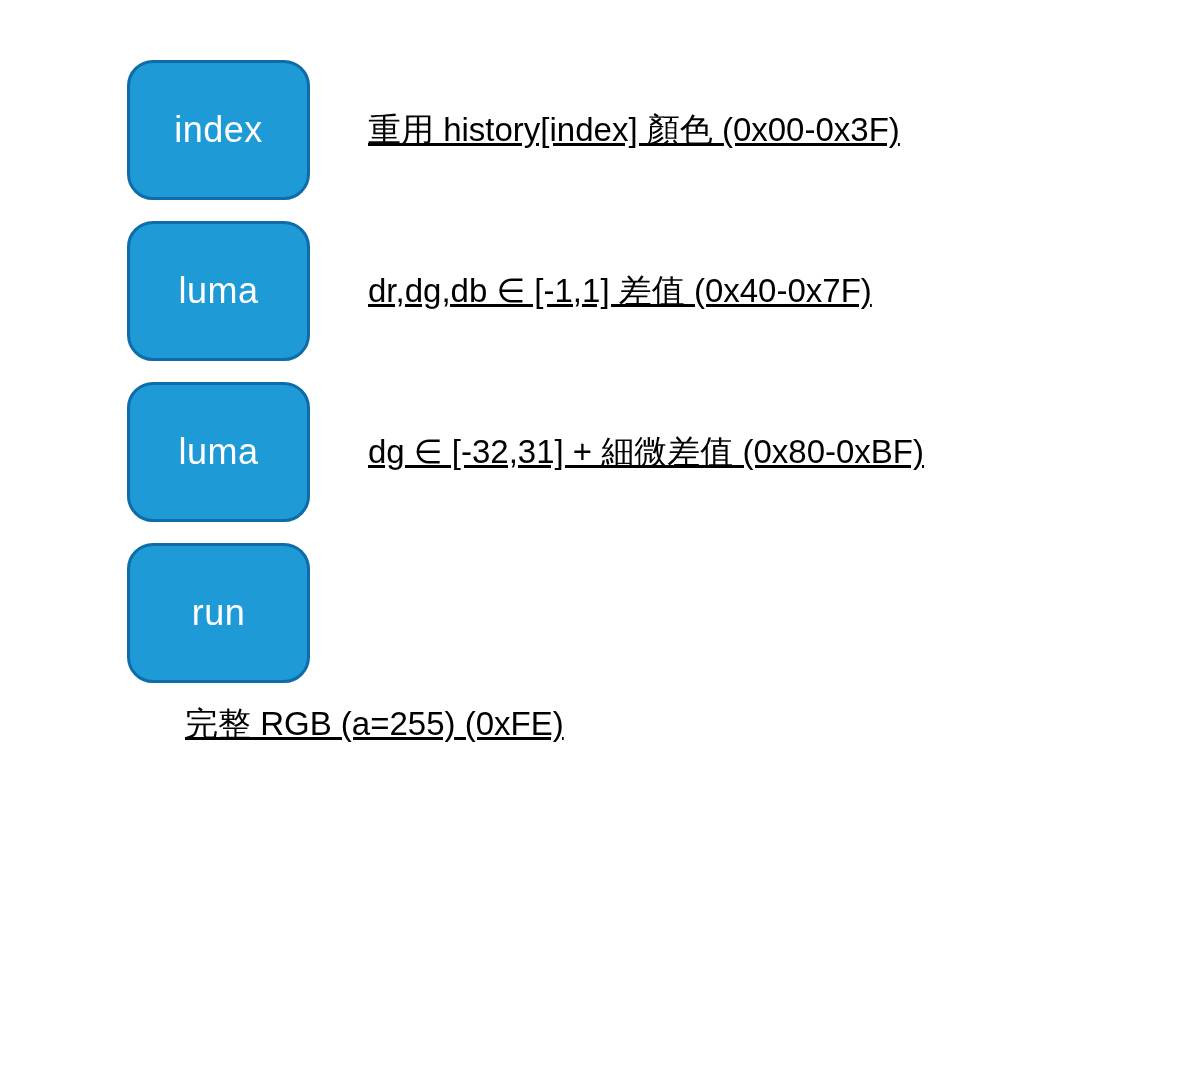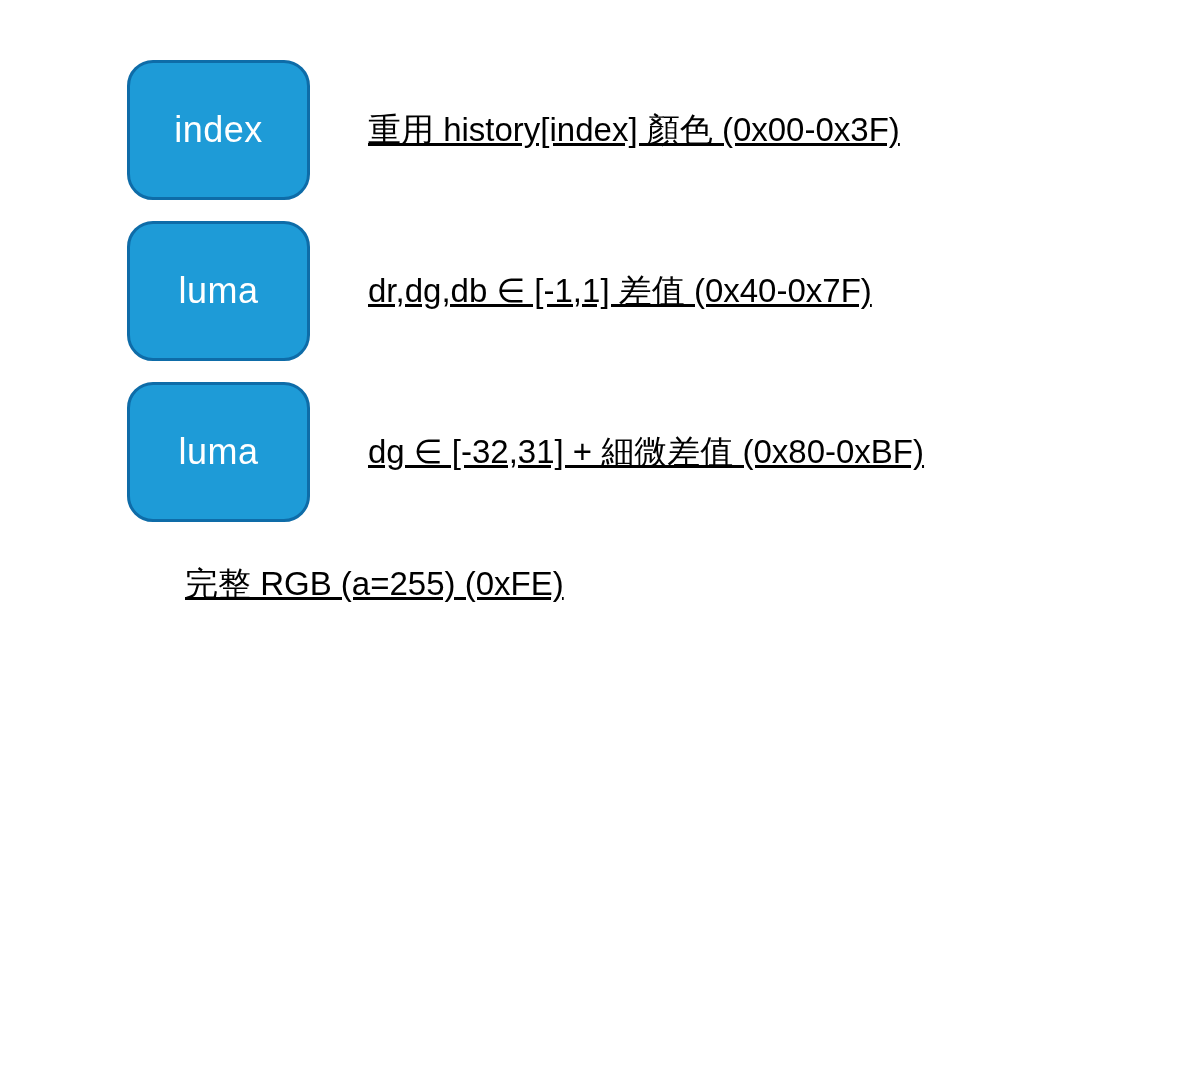--- a/index.html
+++ b/index.html
@@ -74,20 +74,23 @@
   </div>
 
   <div class="row">
     <div class="box">
       <span class="box-label">luma</span>
     </div>
     <div class="desc">dg ∈ [-32,31] + 細微差值 (0x80-0xBF)</div>
   </div>
 
   <div class="row">
+    <div class="box">
+      <span class="box-label">run</span>
+    </div>
   </div>
 
   <div class="row">
     <div class="desc">完整 RGB (a=255) (0xFE)</div>
   </div>
 
   <div class="row">
   </div>
 </div>
 </div>

